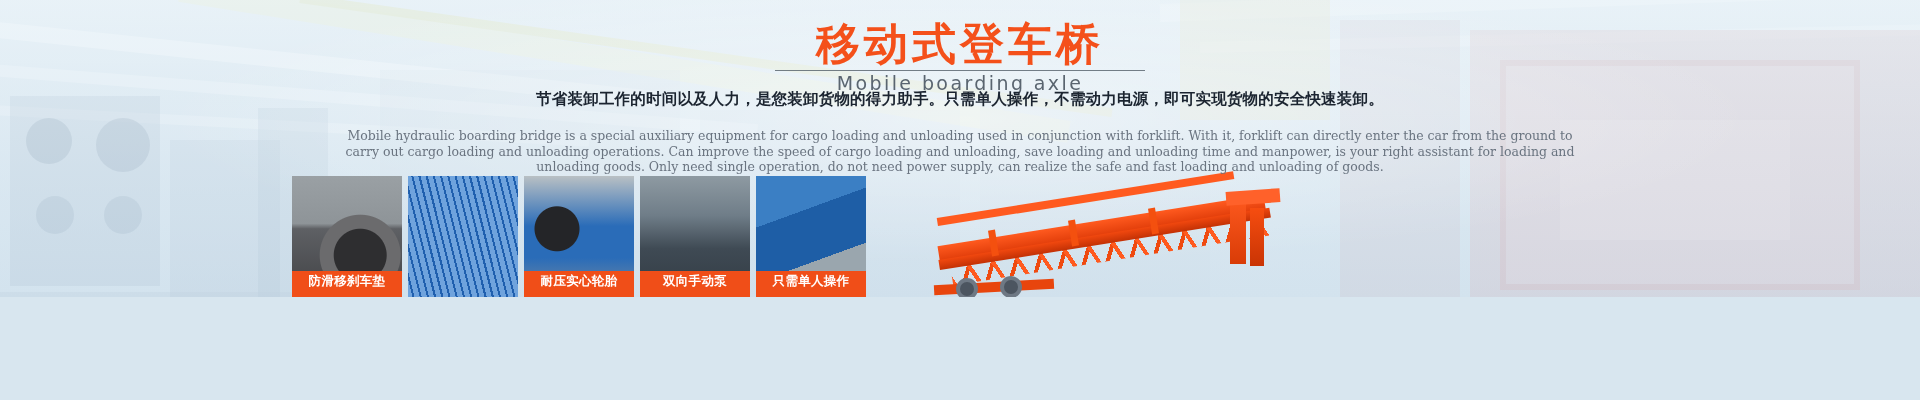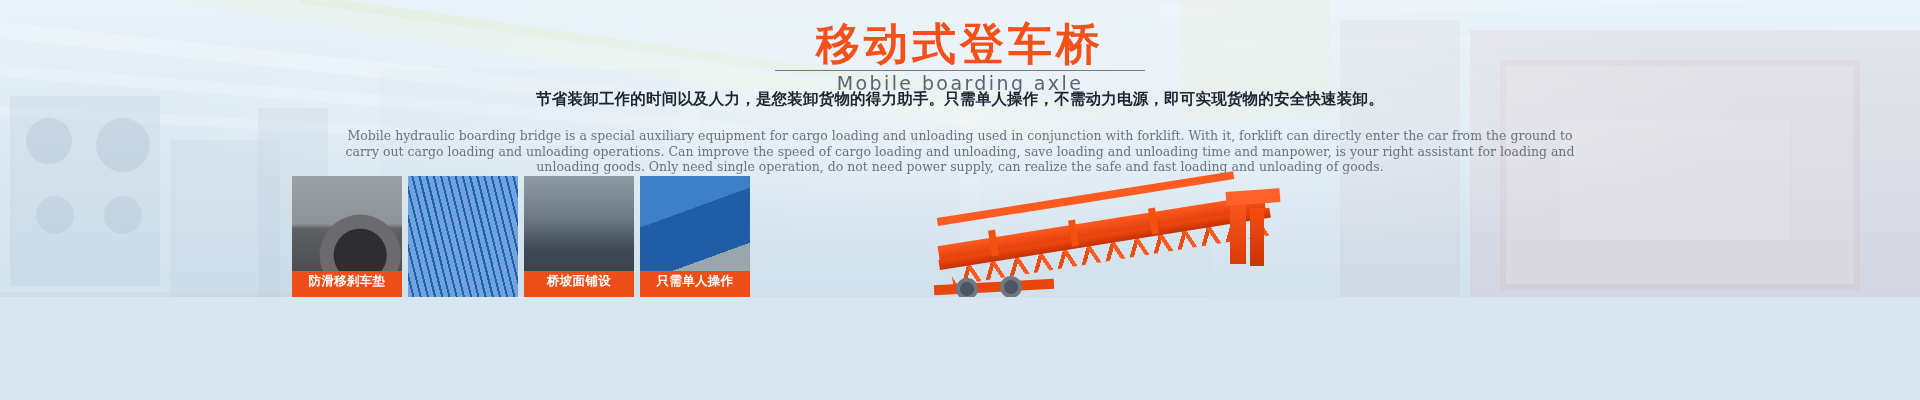--- a/index.html
+++ b/index.html
@@ -265,24 +265,28 @@
     <div class="thumb">
       <div class="photo ph-tire"></div>
       <div class="cap">防滑移刹车垫</div>
     </div>
 
 
     <div class="thumb tall">
       <div class="photo ph-grate"></div>
     </div>
 
+    <div class="thumb">
+      <div class="photo ph-solid"></div>
+      <div class="cap">耐压实心轮胎</div>
+    </div>
 
     <div class="thumb">
       <div class="photo ph-chain"></div>
-      <div class="cap">桥坡面铺设</div>
+      <div class="cap">双向手动泵</div>
     </div>
 
     <div class="thumb">
       <div class="photo ph-weld"></div>
       <div class="cap">只需单人操作</div>
     </div>
 
   </div>
 
 </div>

